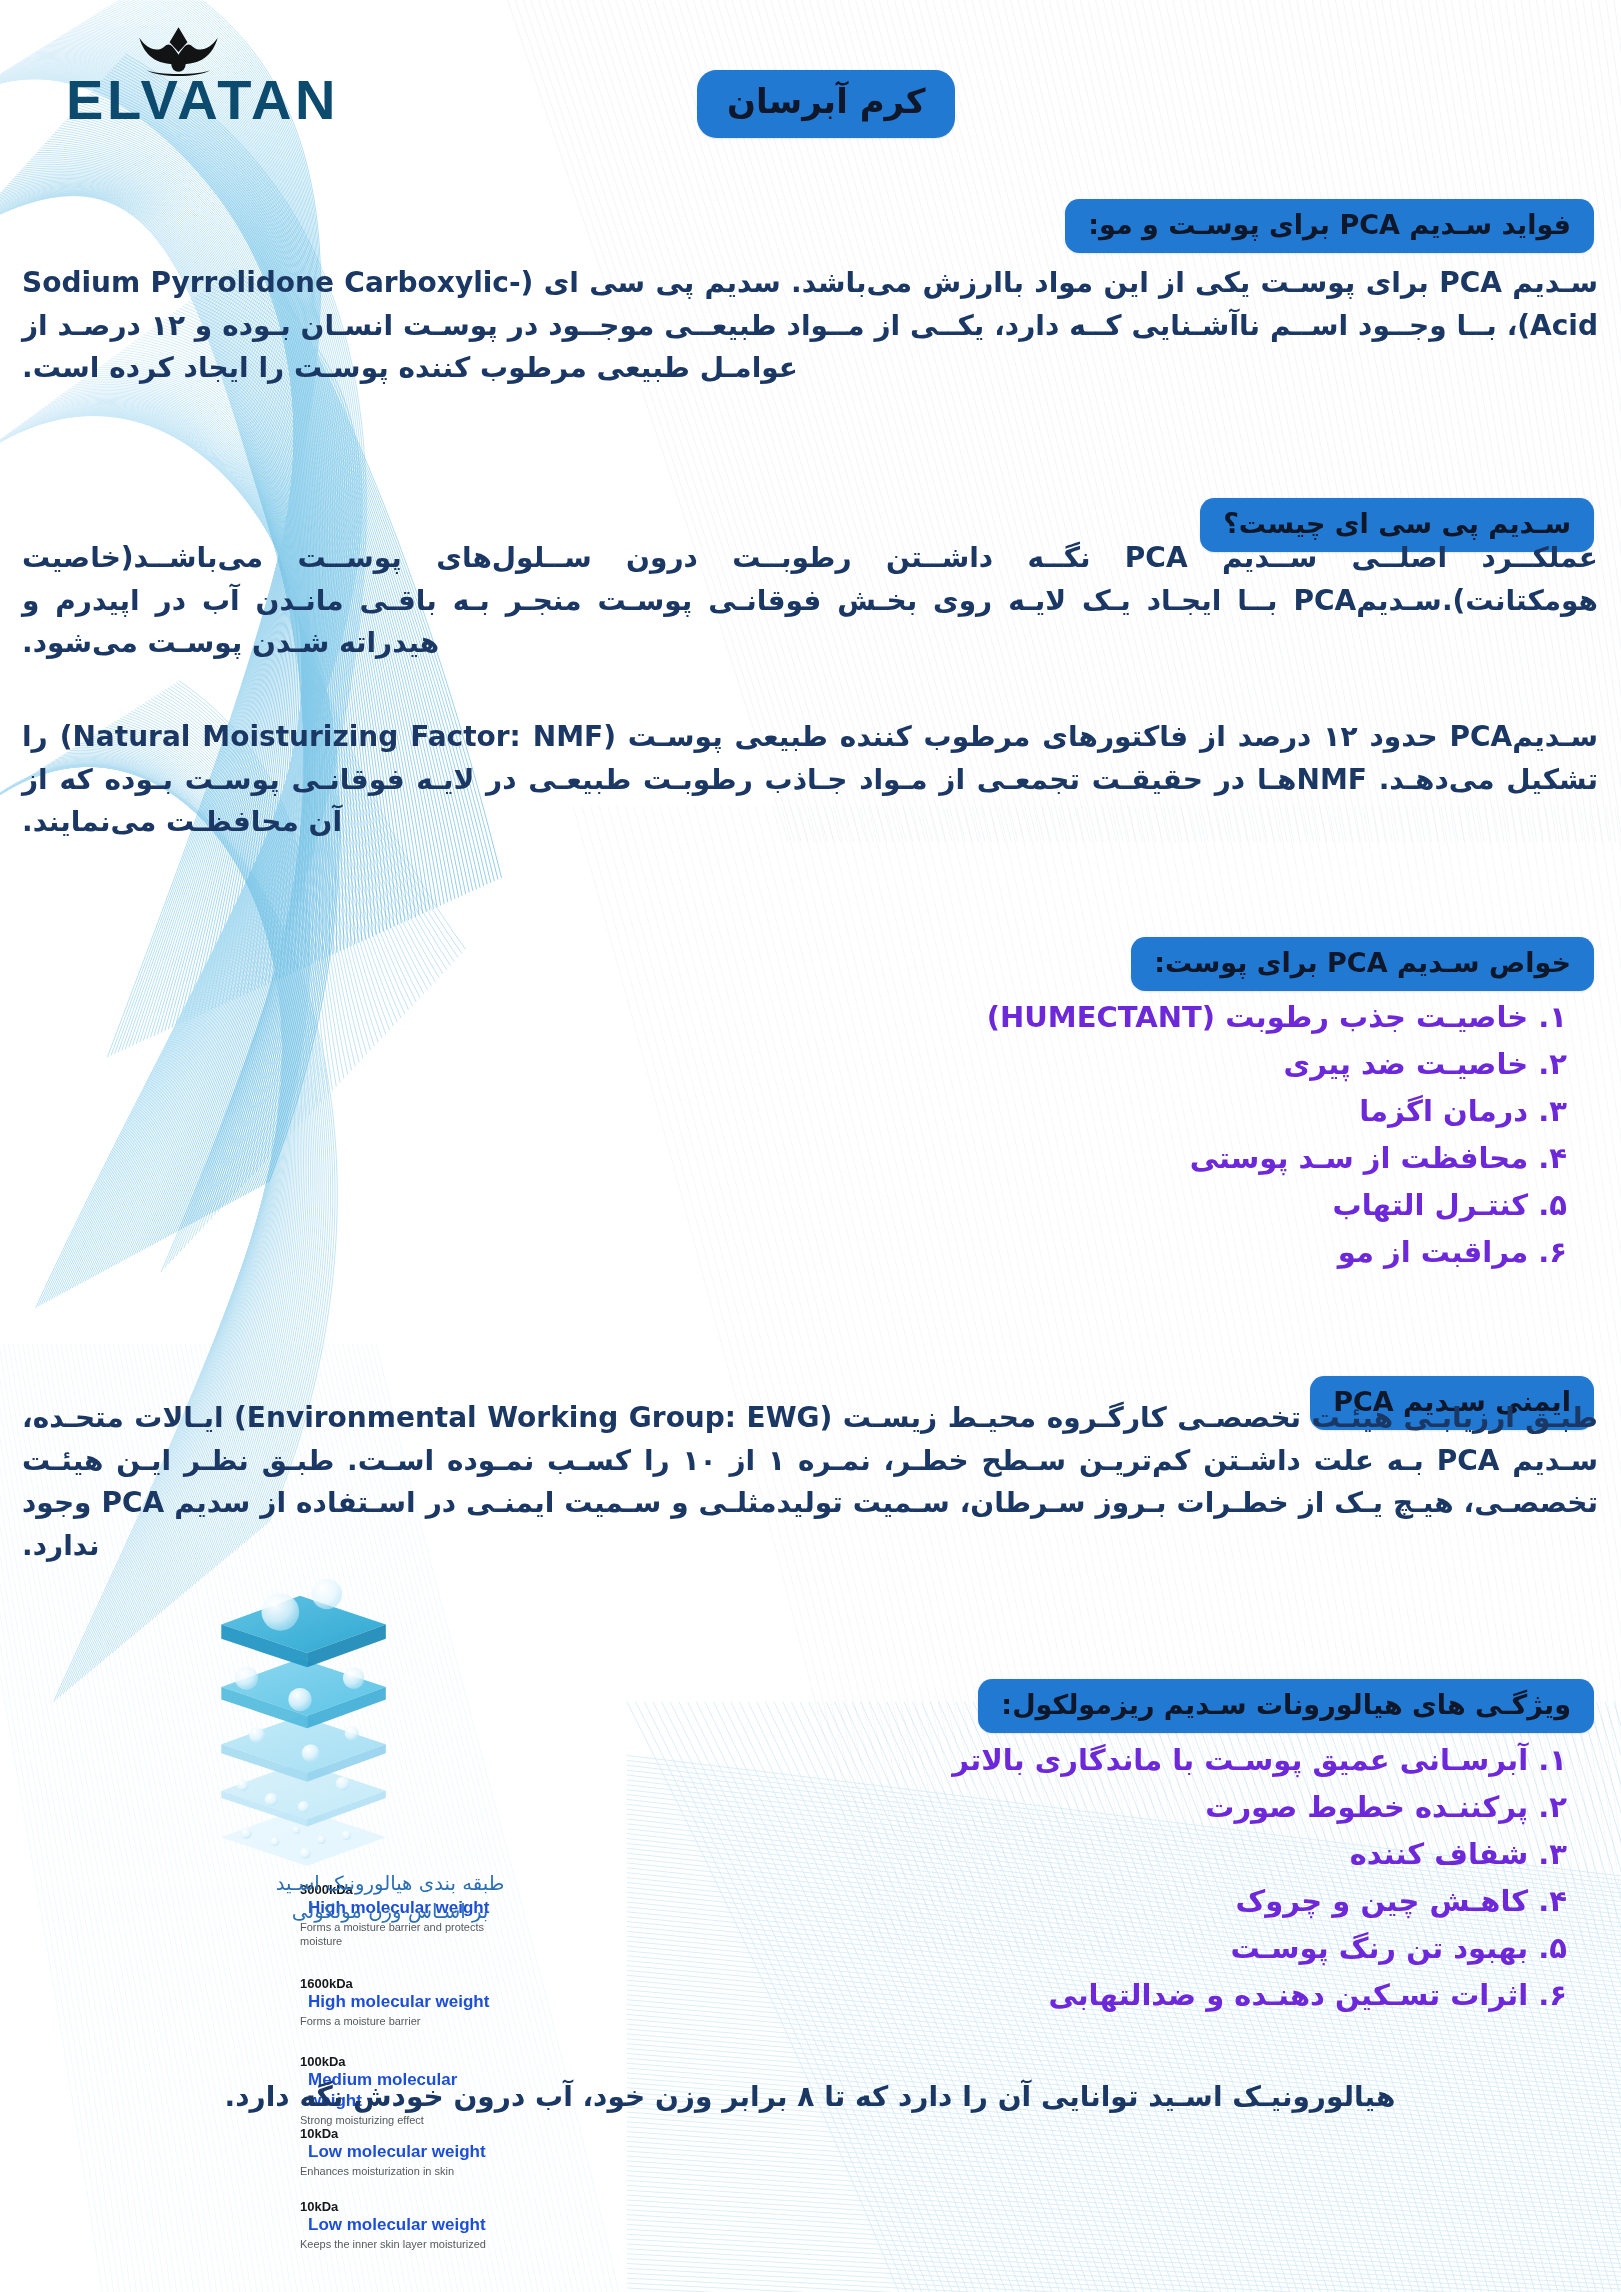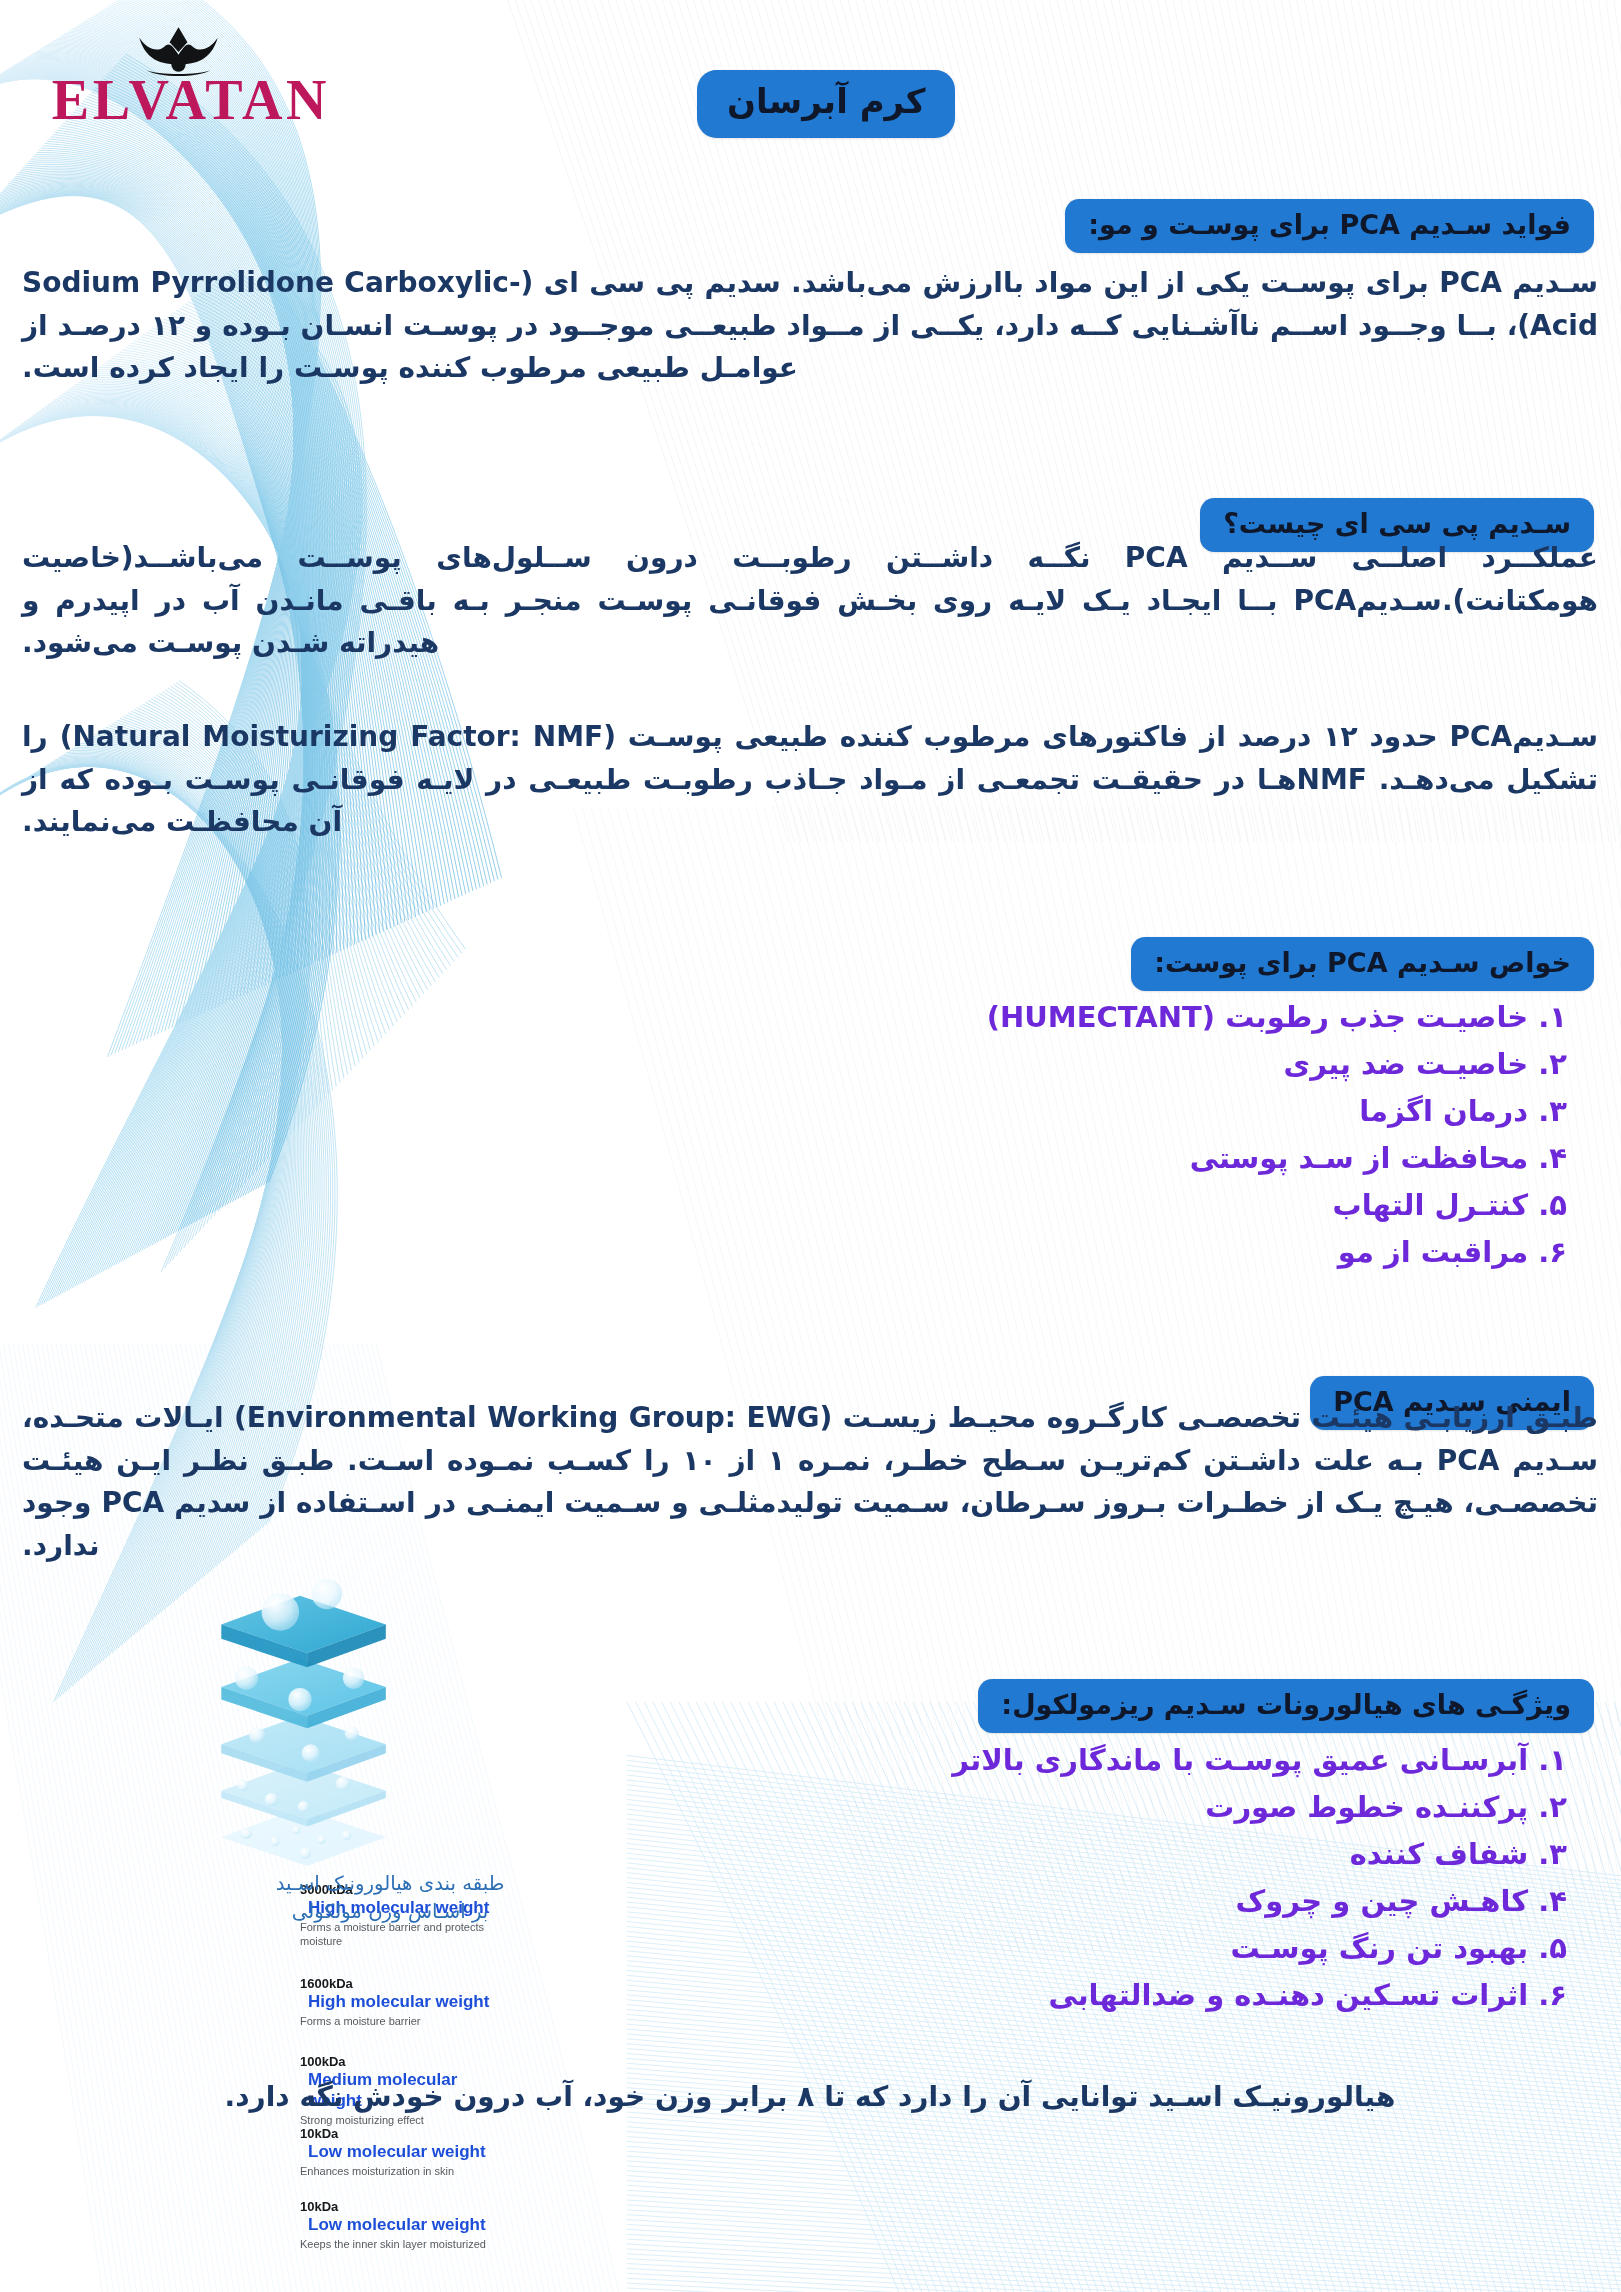--- a/index.html
+++ b/index.html
@@ -21,23 +21,23 @@
 
   
   .logo-wrap {
     position:absolute; left:43px; top:25px;
     width:296px; height:103px;
   }
   .logo-crown { position:absolute; left:82px; top:0; width:107px; height:56px; }
   .logo-word {
     position:absolute; left:0; top:47px;
     width:296px;
-    font-family:Liberation Serif, serif;
+    font-family:Liberation Sans, sans-serif;
     font-size:56px; font-weight:700; letter-spacing:3.6px;
-    color:#be185d; line-height:1; direction:ltr; text-align:center;
+    color:#0c4a6e; line-height:1; direction:ltr; text-align:right;
   }
 
   
   .pill {
     position:absolute;
     background:#2279d2;
     color:#0f172a;
     border-radius:14.3px;
     font-size:27px;
     font-weight:700;

